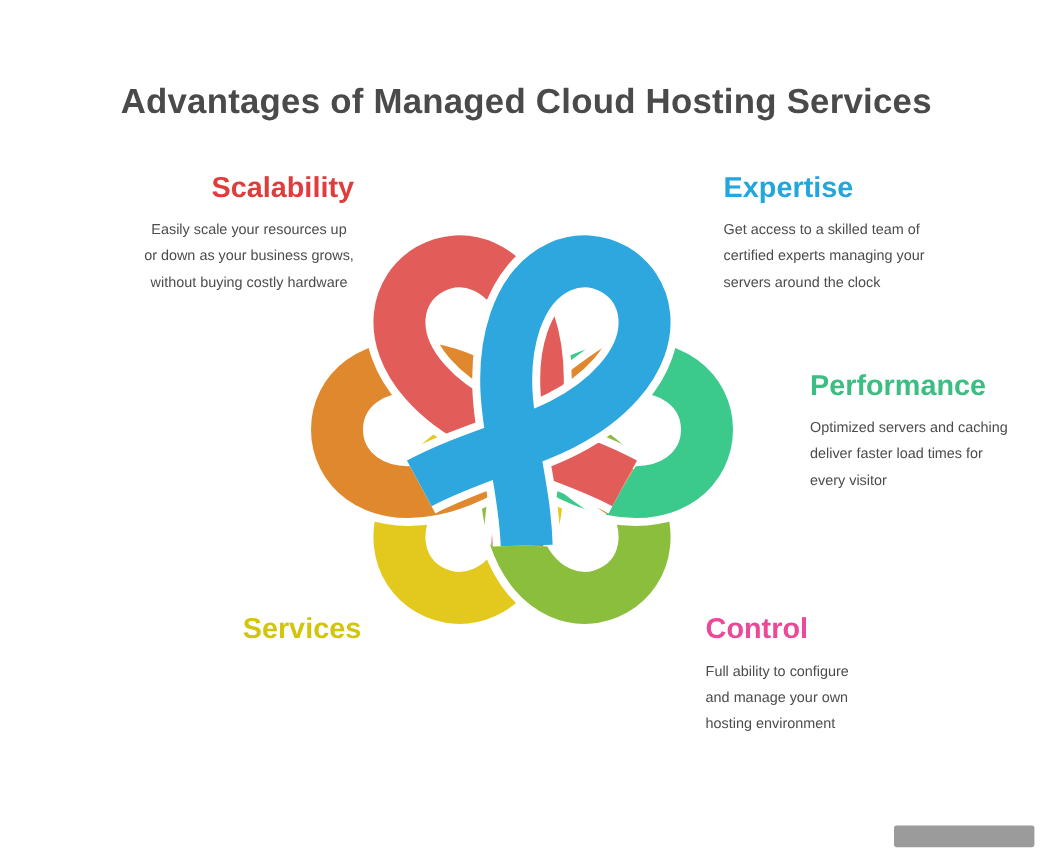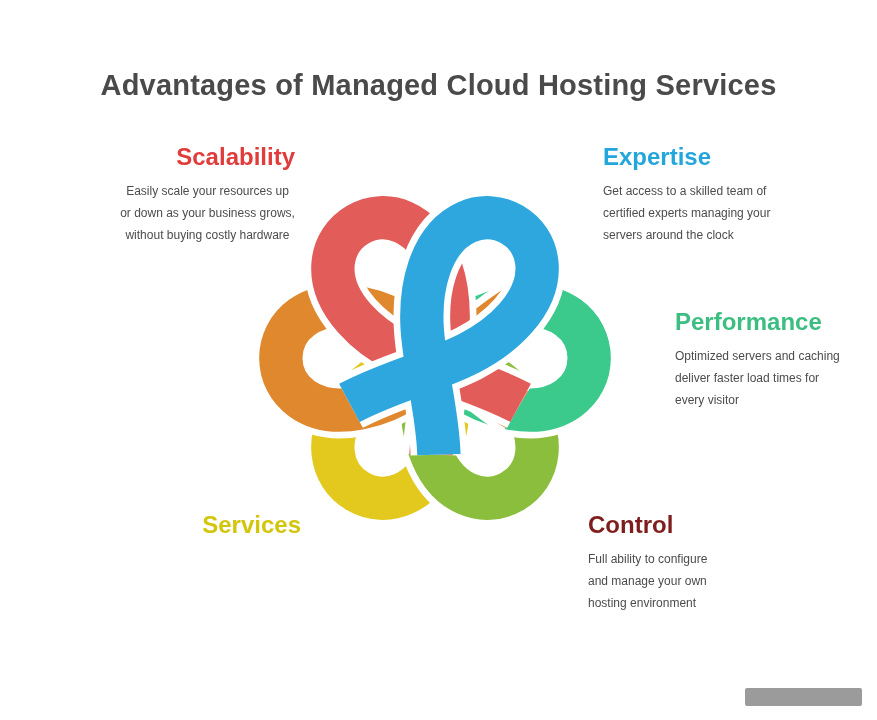--- a/index.html
+++ b/index.html
@@ -78,19 +78,19 @@
   <div class="section col-right sec-performance">
     <p class="label" style="color: rgb(60, 189, 129);">Performance</p>
     <p class="body">Optimized servers and caching deliver faster load times for every visitor</p>
   </div>
 
   <div class="section col-left sec-support">
     <p class="label" style="color: rgb(211, 197, 12);">Services</p>
   </div>
 
   <div class="section col-right sec-control">
-    <p class="label" style="color: #7f1d1d;">Control</p>
+    <p class="label" style="color: #ec4899;">Control</p>
     <p class="body">Full ability to configure and manage your own hosting environment</p>
   </div>
 
   <div class="watermark"></div>
 
 </div>
 
 </body></html>

